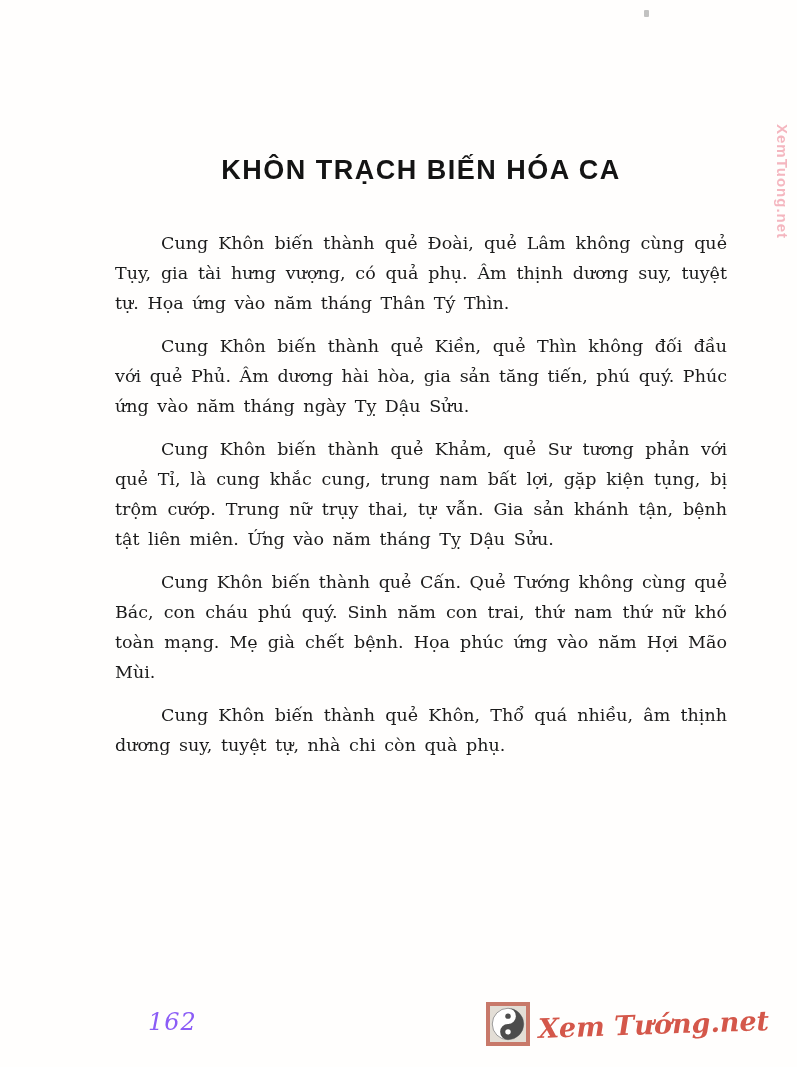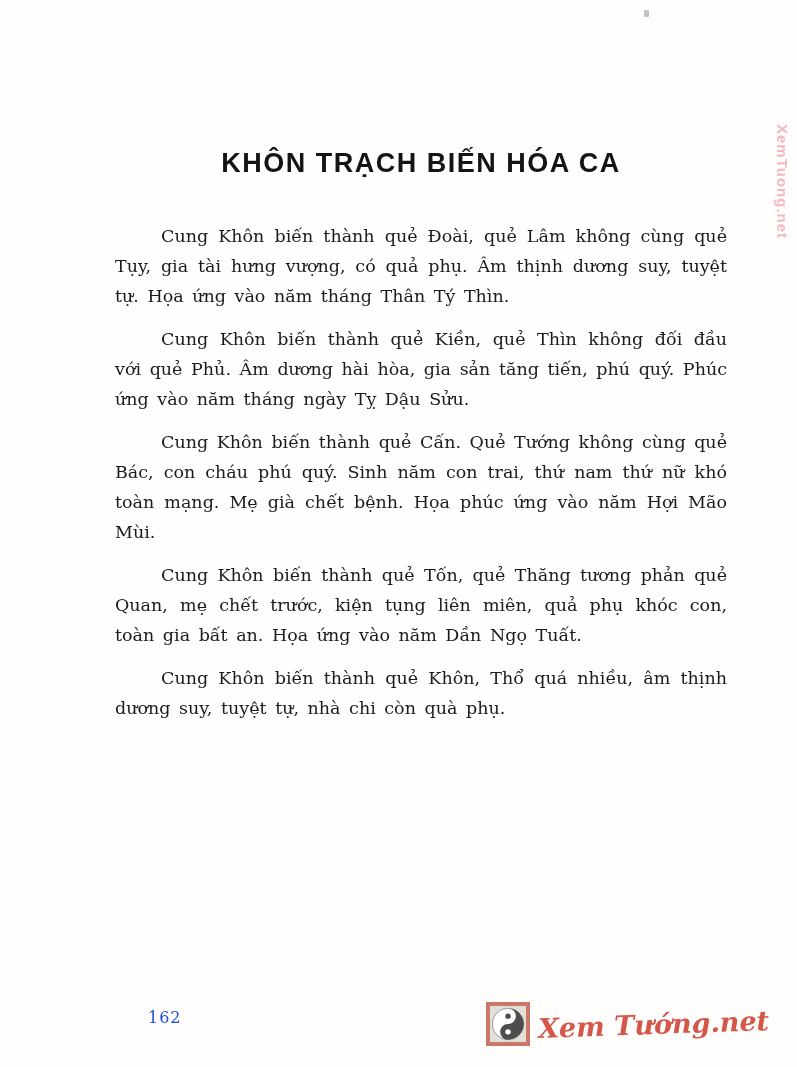--- a/index.html
+++ b/index.html
@@ -17,35 +17,35 @@
   }
   .content{
     position:absolute;top:138px;left:115px;width:612px;
   }
   .doc-title{
     font-family:"Liberation Sans", sans-serif;
     font-weight:bold;
     font-size:27px;
     letter-spacing:1.5px;
     text-align:center;
-    margin:10px 0 42px 0;
+    margin:17px 0 42px 0;
     color:#141414;
   }
   .para{
     font-size:17.5px;
     line-height:30px;
     text-align:justify;
     text-align-last:left;
     text-indent:46px;
     word-spacing:3px;
     margin:0 0 13px 0;
   }
   .page-number{
     position:absolute;left:148px;top:1008px;
-    font-size:16px;letter-spacing:1px;color:#1d4ed8;
+    font-size:24px;letter-spacing:1px;color:#8b5cf6;font-style:italic;
   }
   .footer-brand{
     position:absolute;right:28px;top:1002px;
     display:flex;align-items:center;gap:8px;
   }
   .yinyang-frame{
     width:44px;height:44px;
     border:4px solid #c8796a;
     background:#e3ded6;
     box-sizing:border-box;
@@ -77,22 +77,22 @@
 
   <div class="scan-speck"></div>
 
   <div class="vertical-watermark">XemTuong.net</div>
 
   <div class="content">
     <h1 class="doc-title">KHÔN TRẠCH BIẾN HÓA CA</h1>
 
     <p class="para">Cung Khôn biến thành quẻ Đoài, quẻ Lâm không cùng quẻ Tụy, gia tài hưng vượng, có quả phụ. Âm thịnh dương suy, tuyệt tự. Họa ứng vào năm tháng Thân Tý Thìn.</p>
     <p class="para">Cung Khôn biến thành quẻ Kiền, quẻ Thìn không đối đầu với quẻ Phủ. Âm dương hài hòa, gia sản tăng tiến, phú quý. Phúc ứng vào năm tháng ngày Tỵ Dậu Sửu.</p>
+    <p class="para">Cung Khôn biến thành quẻ Khảm, quẻ Sư tương phản với quẻ Tỉ, là cung khắc cung, trung nam bất lợi, gặp kiện tụng, bị trộm cướp. Trung nữ trụy thai, tự vẫn. Gia sản khánh tận, bệnh tật liên miên. Ứng vào năm tháng Tỵ Dậu Sửu.</p>
     <p class="para">Cung Khôn biến thành quẻ Cấn. Quẻ Tướng không cùng quẻ Bác, con cháu phú quý. Sinh năm con trai, thứ nam thứ nữ khó toàn mạng. Mẹ già chết bệnh. Họa phúc ứng vào năm Hợi Mão Mùi.</p>
-    <p class="para">Cung Khôn biến thành quẻ Tốn, quẻ Thăng tương phản quẻ Quan, mẹ chết trước, kiện tụng liên miên, quả phụ khóc con, toàn gia bất an. Họa ứng vào năm Dần Ngọ Tuất.</p>
     <p class="para">Cung Khôn biến thành quẻ Khôn, Thổ quá nhiều, âm thịnh dương suy, tuyệt tự, nhà chi còn quà phụ.</p>
   </div>
 
   <div class="page-number">162</div>
 
   <div class="footer-brand">
     <div class="yinyang-frame">
       <svg width="34" height="34" viewBox="0 0 40 40" aria-hidden="true">
         <circle cx="20" cy="20" r="18.5" fill="#ffffff" stroke="#8a8a8a" stroke-width="1"></circle>
         <path d="M20,1.5 a18.5,18.5 0 0 1 0,37 a9.25,9.25 0 0 1 0,-18.5 a9.25,9.25 0 0 0 0,-18.5 Z" fill="#4d4d4d"></path>

